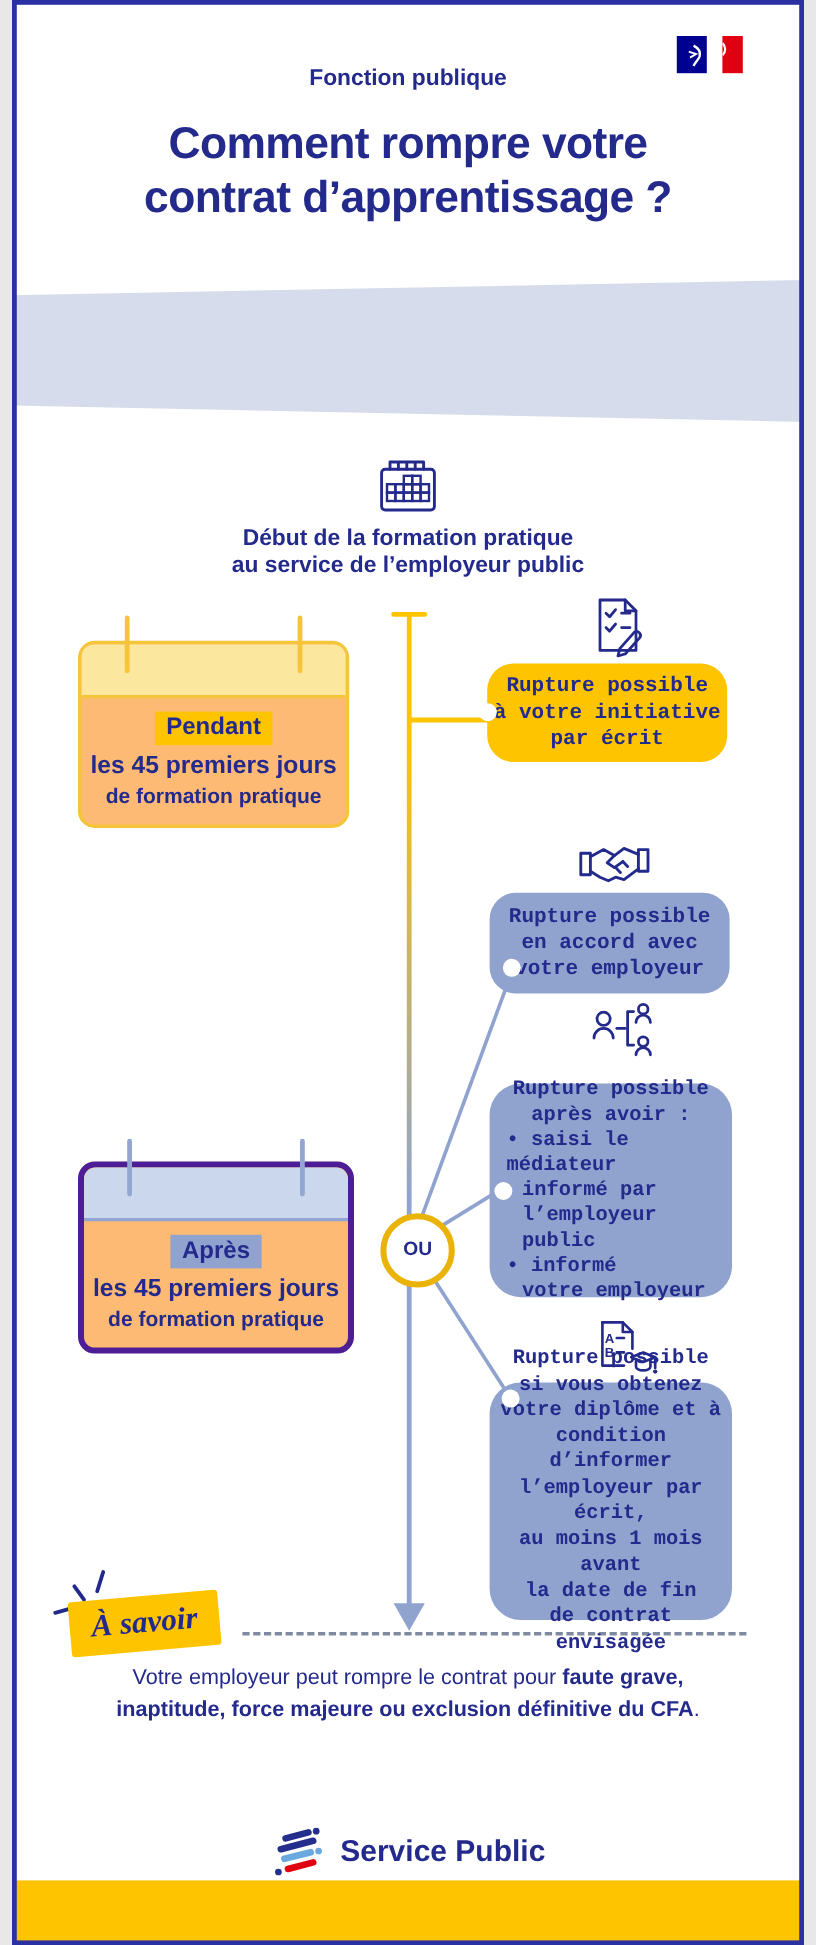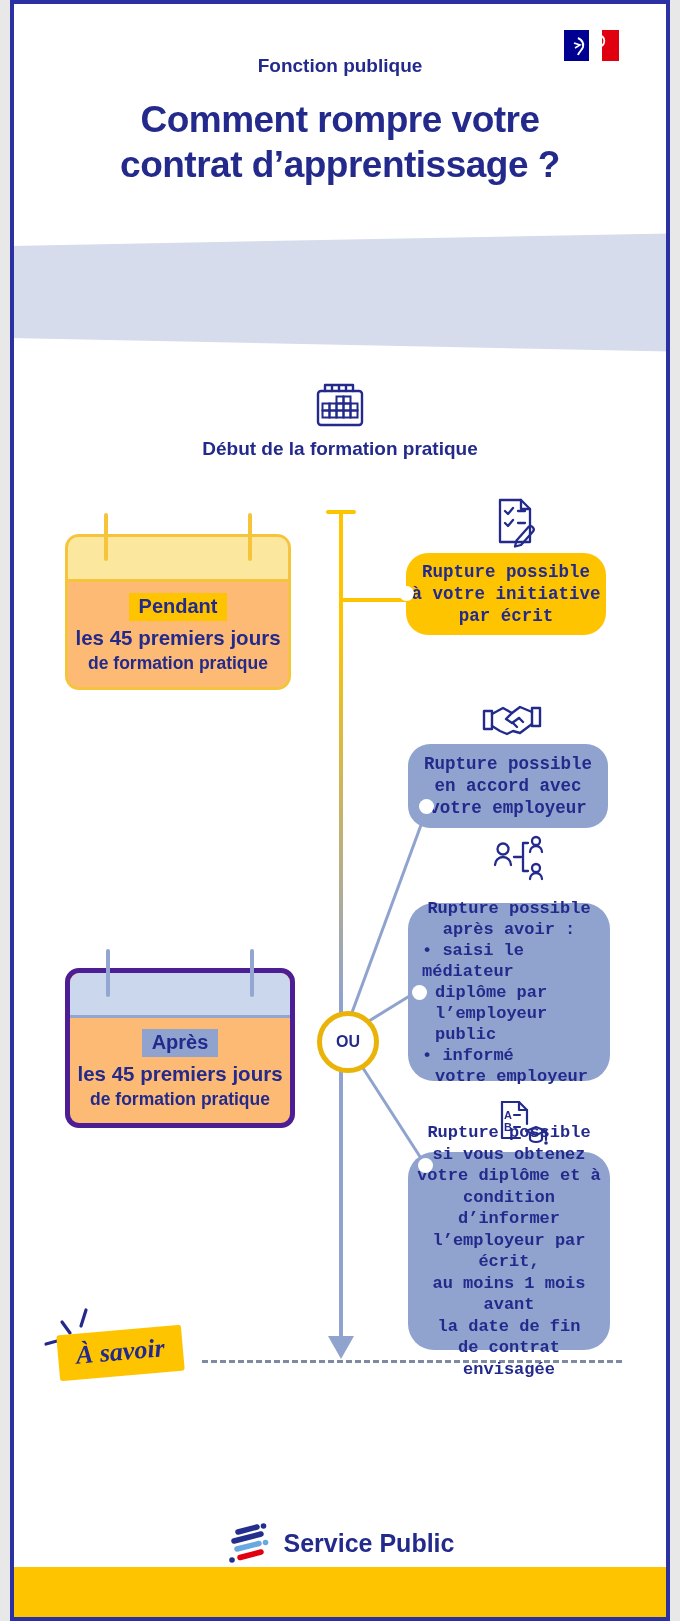--- a/index.html
+++ b/index.html
@@ -166,20 +166,21 @@
         <rect x="10.5" y="29.5" width="7" height="7"></rect>
           <rect x="17.5" y="29.5" width="7" height="7"></rect>
           <rect x="24.5" y="29.5" width="7" height="7"></rect>
           <rect x="31.5" y="29.5" width="7" height="7"></rect>
           <rect x="38.5" y="29.5" width="7" height="7"></rect>
       </g>
     </g>
   </svg>
   <div class="start-label">
     <span style="display:block">Début de la formation pratique</span>
+    <span style="display:block">au service de l’employeur public</span>
   </div>
 
   <div class="cal-card card-pendant">
     <div class="ring r1"></div>
     <div class="ring r2"></div>
     <div class="strip"></div>
     <div class="body">
       <span class="hl">Pendant</span>
       <div class="l2">les 45 premiers jours</div>
       <div class="l3">de formation pratique</div>
@@ -241,21 +242,21 @@
       <path d="M38 20 a6 6 0 0 1 12 0"></path>
       <circle cx="44" cy="36" r="4"></circle>
       <path d="M38 47 a6 6 0 0 1 12 0"></path>
     </g>
   </svg>
   <div class="bubble bubble-mediateur">
     <div class="dot" style="left:4px; top:82px;"></div>
     <div class="ln">Rupture possible</div>
     <div class="ln">après avoir :</div>
     <div class="ln bullet">• saisi le médiateur</div>
-    <div class="ln cont">diplôme par</div>
+    <div class="ln cont">informé par</div>
     <div class="ln cont">l’employeur public</div>
     <div class="ln bullet">• informé</div>
     <div class="ln cont">votre employeur</div>
   </div>
 
   <div class="ou-circle">OU</div>
 
   <svg class="icon icon-diploma" width="56" height="52" viewBox="0 0 56 52">
     <g fill="none" stroke="#232A8C" stroke-width="2.2" stroke-linecap="round" stroke-linejoin="round">
       <path d="M8 4 h17 l8 8 v14"></path>
@@ -285,20 +286,24 @@
   <svg class="sparks" width="60" height="58" viewBox="0 0 60 58">
     <g fill="none" stroke="#232A8C" stroke-width="3.2" stroke-linecap="round">
       <path d="M46 4 l-5 16"></path>
       <path d="M22 16 l8 11"></path>
       <path d="M6 38 l11 -3"></path>
     </g>
   </svg>
   <div class="savoir-tag">À savoir</div>
   <div class="dashed-line"></div>
 
+  <div class="note">
+    <span style="display:block"><span>Votre employeur peut rompre le contrat pour </span><b>faute grave,</b></span>
+    <span style="display:block"><b>inaptitude, force majeure ou exclusion définitive du CFA</b><span>.</span></span>
+  </div>
 
   <div class="brand">
     <svg width="48" height="46" viewBox="0 0 48 46">
       <g stroke-linecap="round" fill="none">
         <path d="M12 12 L31 7" stroke="#232E8D" stroke-width="5.5"></path>
         <circle cx="37.5" cy="6" r="2.8" fill="#232E8D" stroke="none"></circle>
         <path d="M8 21 L35 14" stroke="#232E8D" stroke-width="5.5"></path>
         <path d="M11 29 L33 23.5" stroke="#69A9E0" stroke-width="5.5"></path>
         <circle cx="39.5" cy="22.5" r="2.8" fill="#69A9E0" stroke="none"></circle>
         <path d="M14 37.5 L35 32" stroke="#E1000F" stroke-width="5.5"></path>

